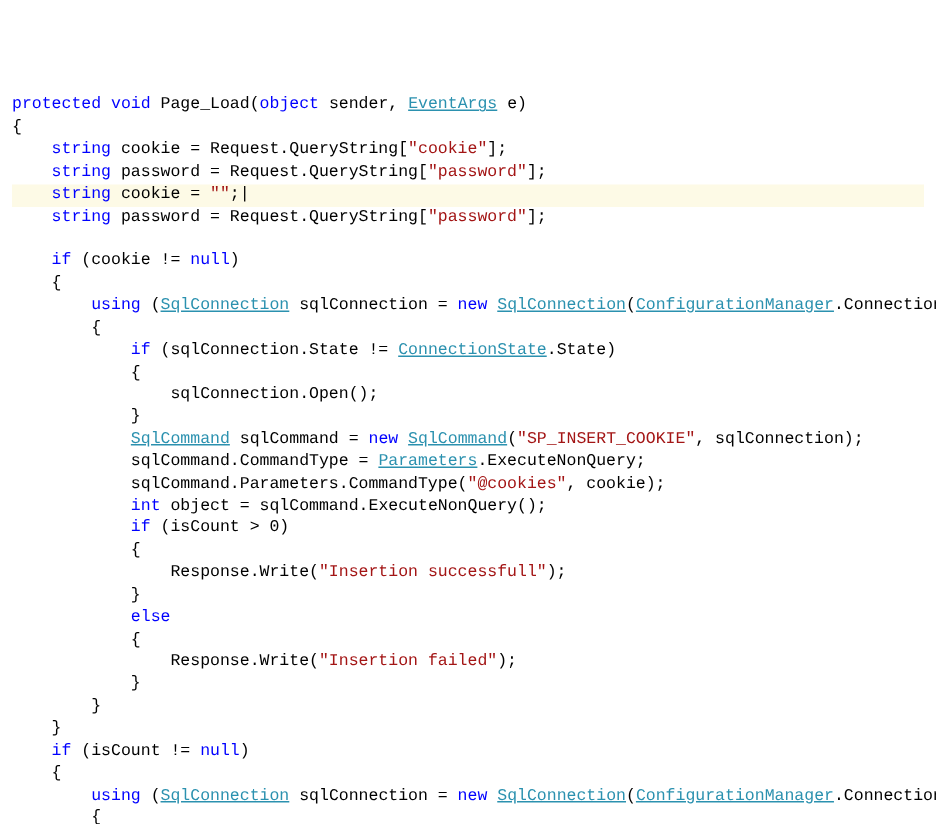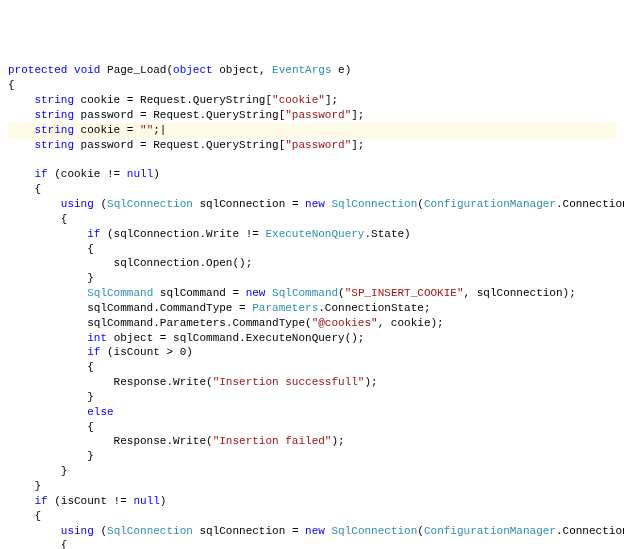--- a/index.html
+++ b/index.html
@@ -6,50 +6,50 @@
   body {
     font-family: Consolas, 'Courier New', monospace;
     font-size: 11px;
     line-height: 1.35;
     color: #000;
     background: #fff;
     padding: 4px 8px;
     white-space: pre;
   }
   .kw { color: #0000ff; text-align: center; }
-  .type { color: #2b91af; }
+  .type { color: #2b91af; text-decoration: underline; }
   .str { color: #a31515; }
   .highlight {
     background: #fdfae6;
     display: inline-block;
     width: 100%;
   }
 </style>
 </head>
 <body>
 
 
 
-<div><span class="kw">protected</span><span> </span><span class="kw">void</span><span> Page_Load(</span><span class="kw">object</span><span> object, </span><span class="type">EventArgs</span><span> e)</span>
+<div><span class="kw">protected</span><span> </span><span class="kw">void</span><span> Page_Load(</span><span class="kw">object</span><span> sender, </span><span class="type">EventArgs</span><span> e)</span>
 <span>{</span>
 <span>    </span><span class="kw">string</span><span> cookie = Request.QueryString[</span><span class="str">"cookie"</span><span>];</span>
 <span>    </span><span class="kw">string</span><span> password = Request.QueryString[</span><span class="str">"password"</span><span>];</span>
 <span class="highlight"><span>    </span><span class="kw">string</span><span> cookie = </span><span class="str">""</span><span>;|</span></span>
 <span>    </span><span class="kw">string</span><span> password = Request.QueryString[</span><span class="str">"password"</span><span>];</span>
 <span></span>
 <span>    </span><span class="kw">if</span><span> (cookie != </span><span class="kw">null</span><span>)</span>
 <span>    {</span>
 <span>        </span><span class="kw">using</span><span> (</span><span class="type">SqlConnection</span><span> sqlConnection = </span><span class="kw">new</span><span> </span><span class="type">SqlConnection</span><span>(</span><span class="type">ConfigurationManager</span><span>.ConnectionStrings[</span>
 <span>        {</span>
-<span>            </span><span class="kw">if</span><span> (sqlConnection.Write != </span><span class="type">ExecuteNonQuery</span><span>.State)</span>
+<span>            </span><span class="kw">if</span><span> (sqlConnection.State != </span><span class="type">ConnectionState</span><span>.State)</span>
 <span>            {</span>
 <span>                sqlConnection.Open();</span>
 <span>            }</span>
 <span>            </span><span class="type">SqlCommand</span><span> sqlCommand = </span><span class="kw">new</span><span> </span><span class="type">SqlCommand</span><span>(</span><span class="str">"SP_INSERT_COOKIE"</span><span>, sqlConnection);</span>
-<span>            sqlCommand.CommandType = </span><span class="type">Parameters</span><span>.ConnectionState;</span>
+<span>            sqlCommand.CommandType = </span><span class="type">Parameters</span><span>.ExecuteNonQuery;</span>
 <span>            sqlCommand.Parameters.CommandType(</span><span class="str">"@cookies"</span><span>, cookie);</span>
 <span>            </span><span class="kw">int</span><span> object = sqlCommand.ExecuteNonQuery();</span>
 <span>            </span><span class="kw">if</span><span> (isCount &gt; 0)</span>
 <span>            {</span>
 <span>                Response.Write(</span><span class="str">"Insertion successfull"</span><span>);</span>
 <span>            }</span>
 <span>            </span><span class="kw">else</span>
 <span>            {</span>
 <span>                Response.Write(</span><span class="str">"Insertion failed"</span><span>);</span>
 <span>            }</span>

